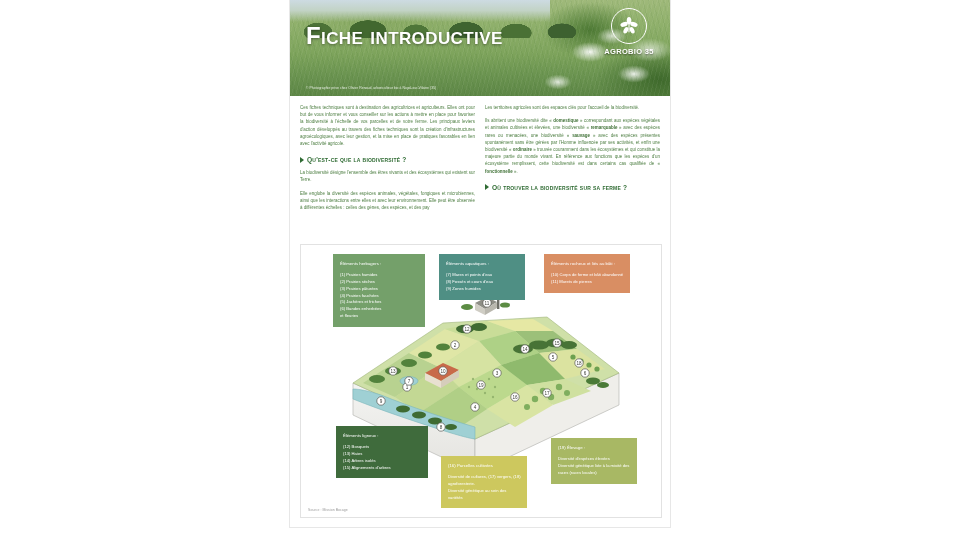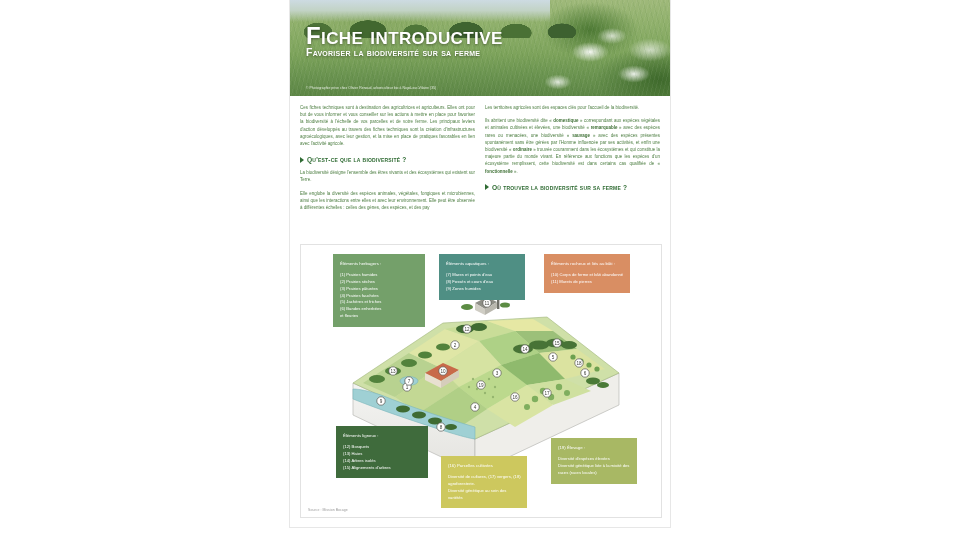--- a/index.html
+++ b/index.html
@@ -250,23 +250,37 @@
 <div id="viewport">
 
   <div id="sheet">
 
     <div class="hero">
       <div class="hero-photo"></div>
       <div class="hero-sky"></div>
       <div class="hero-treeline"></div>
 
       <div class="hero-title">Fiche introductive</div>
-      <div class="hero-sub">Favoriser la biodiversité sur sa ferme</div>
       <div class="hero-credit">© Photographie prise chez Olivier Renaud, arboriculteur bio à Noyal-sur-Vilaine (35)</div>
 
+      <div class="logo">
+        <div class="logo-mark">
+          <svg width="22" height="22" viewBox="0 0 24 24" aria-hidden="true">
+            <g fill="#ffffff">
+              <ellipse cx="12" cy="6.4" rx="2.5" ry="4.1"></ellipse>
+              <ellipse cx="6.6" cy="10.2" rx="4.1" ry="2.5" transform="rotate(-18 6.6 10.2)"></ellipse>
+              <ellipse cx="17.4" cy="10.2" rx="4.1" ry="2.5" transform="rotate(18 17.4 10.2)"></ellipse>
+              <ellipse cx="8.6" cy="16.6" rx="2.3" ry="3.8" transform="rotate(28 8.6 16.6)"></ellipse>
+              <ellipse cx="15.4" cy="16.6" rx="2.3" ry="3.8" transform="rotate(-28 15.4 16.6)"></ellipse>
+              <rect x="11.4" y="10" width="1.2" height="9" rx=".6"></rect>
+            </g>
+          </svg>
+        </div>
+        <div class="logo-name">AGROBIO 35</div>
+      </div>
     </div>
 
     <div class="columns">
 
       <div class="col">
         <p class="para">Ces fiches techniques sont à destination des agricultrices et agriculteurs. Elles ont pour but de vous informer et vous conseiller sur les actions à mettre en place pour favoriser la biodiversité à l'échelle de vos parcelles et de votre ferme. Les principaux leviers d'action développés au travers des fiches techniques sont la création d'infrastructures agroécologiques, avec leur gestion, et la mise en place de pratiques favorables en lien avec l'activité agricole.</p>
 
         <div class="section-head">
           <span class="tri"></span>
           <span class="section-title">Qu'est-ce que la biodiversité ?</span>

